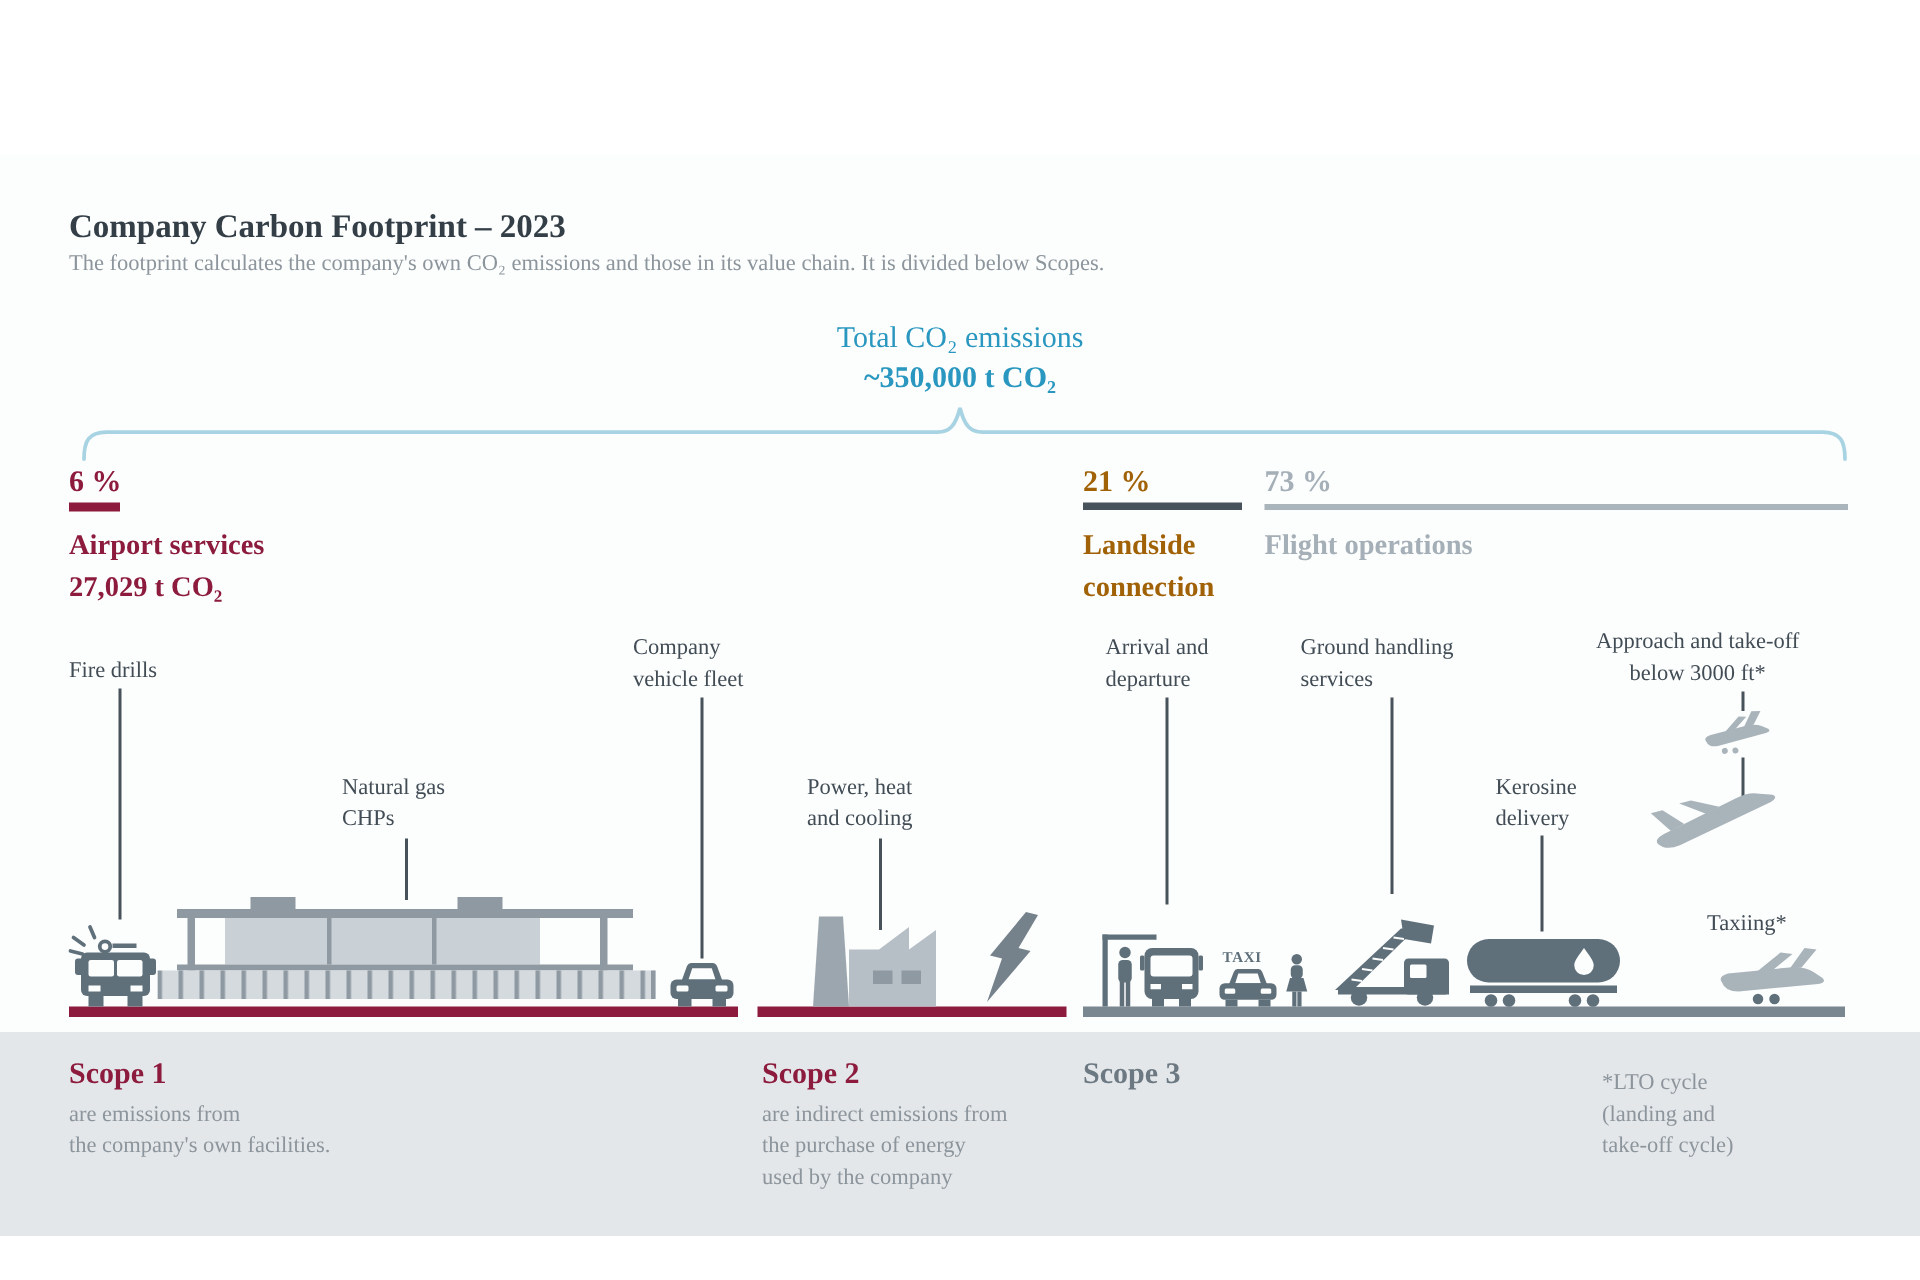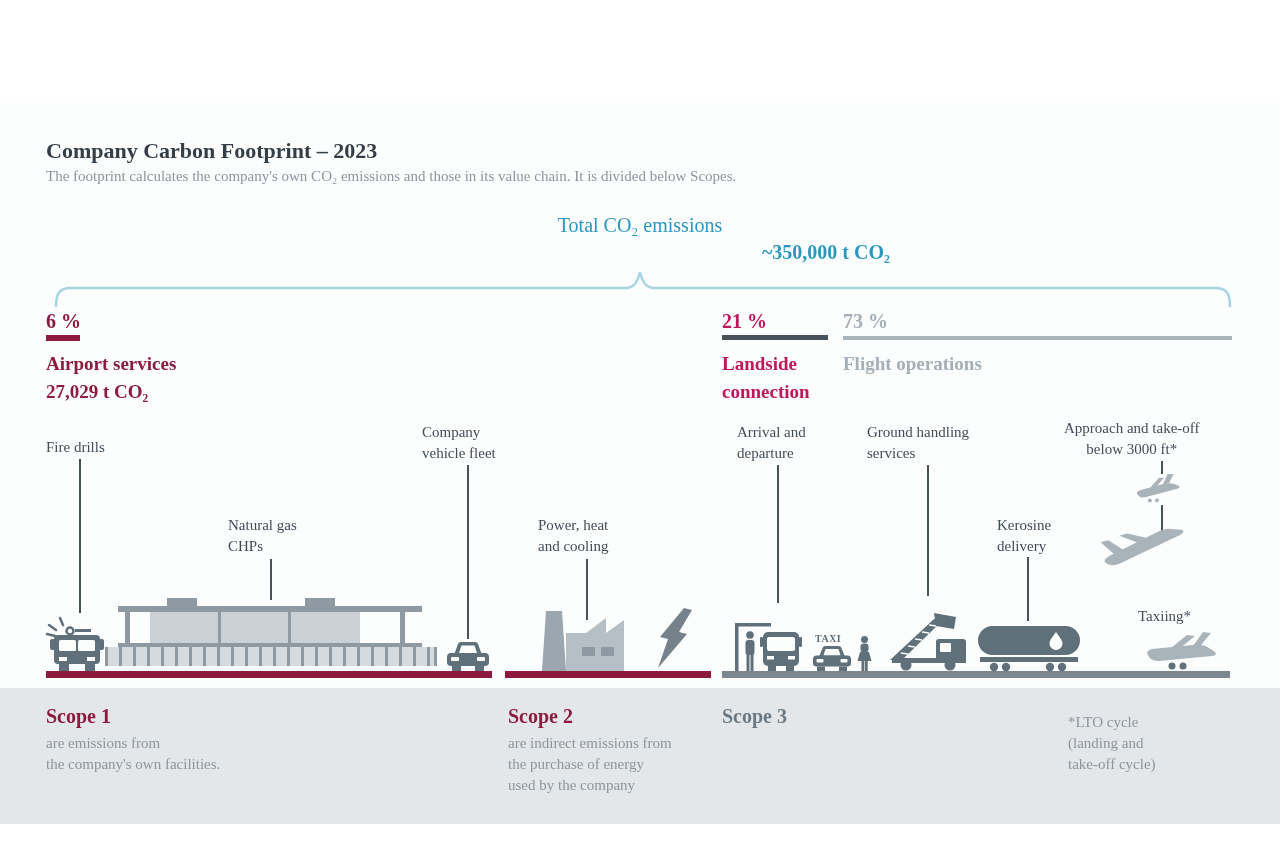--- a/index.html
+++ b/index.html
@@ -10,21 +10,21 @@
   #card{position:absolute;left:0;top:65px;width:1280px;height:721px;background:#FCFDFD;}
   #band{position:absolute;left:0;top:650px;width:1280px;height:136px;background:#E4E7EA;}
   .title{font-size:22px;font-weight:bold;color:#333E47;}
   .subtitle{font-size:15px;color:#8C959C;}
   .teal{color:#2997BF;}
   .total-line{font-size:20px;text-align:center;}
   .total-value{font-weight:bold;}
   .pct{font-size:20px;font-weight:bold;}
   .seg-label{font-size:19px;font-weight:bold;line-height:28px;}
   .burgundy{color:#8C1B3D;}
-  .slate{color:#be185d;}
+  .slate{color:#a16207;}
   .lightgray{color:#A5AFB7;}
   .bar{position:absolute;}
   .src-label{font-size:15px;color:#414C55;line-height:21px;}
   .leader{position:absolute;width:1.5px;background:#47525B;}
   .ground{position:absolute;height:7px;top:633px;}
   .scope-head{font-size:20px;font-weight:bold;}
   .scope-desc{font-size:15px;color:#8C959C;line-height:21px;}
   .footnote{font-size:15px;color:#8C959C;line-height:21px;}
   .taxi-sign{font-size:10px;font-weight:bold;color:#5F707B;letter-spacing:0.5px;}
   svg{display:block;overflow:visible;}
@@ -32,21 +32,21 @@
 </head>
 <body>
 
 <div id="canvas">
   <div id="card"></div>
 
   <div class="abs title" style="left:46px;top:100px;">Company Carbon Footprint – 2023</div>
   <div class="abs subtitle" style="left:46px;top:130px;">The footprint calculates the company's own CO₂ emissions and those in its value chain. It is divided below Scopes.</div>
 
   <div class="abs total-line teal" style="left:390px;top:176px;width:500px;">Total CO₂ emissions</div>
-  <div class="abs total-line total-value teal" style="left:390px;top:203px;width:500px;text-align:right;">~350,000 t CO₂</div>
+  <div class="abs total-line total-value teal" style="left:390px;top:203px;width:500px;">~350,000 t CO₂</div>
 
   <svg class="abs" style="left:54px;top:230px;" width="1178" height="40" viewBox="0 0 1178 40">
     <path d="M2,38 C2,26 5,20 17,20 L571,20 C579,20 583,16 586,4 C589,16 593,20 601,20 L1161,20 C1173,20 1176,26 1176,38" fill="none" stroke="#A7D3E3" stroke-width="2.5" stroke-linecap="round"></path>
   </svg>
 
   <div class="abs pct burgundy" style="left:46px;top:272px;">6 %</div>
   <div class="bar" style="left:46px;top:297px;width:34px;height:6px;background:#8C1B3D;"></div>
   <div class="abs seg-label burgundy" style="left:46px;top:312px;">Airport services</div>
   <div class="abs seg-label burgundy" style="left:46px;top:340px;">27,029 t CO₂</div>
 

